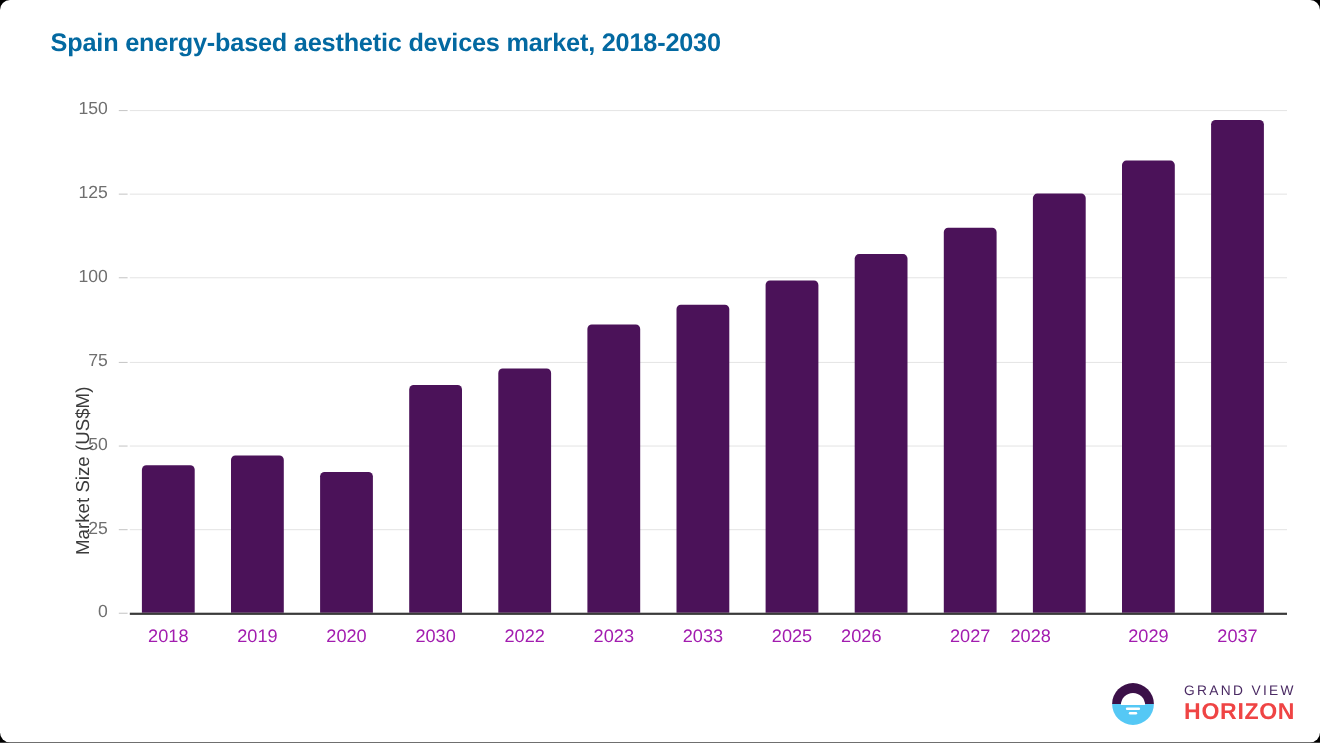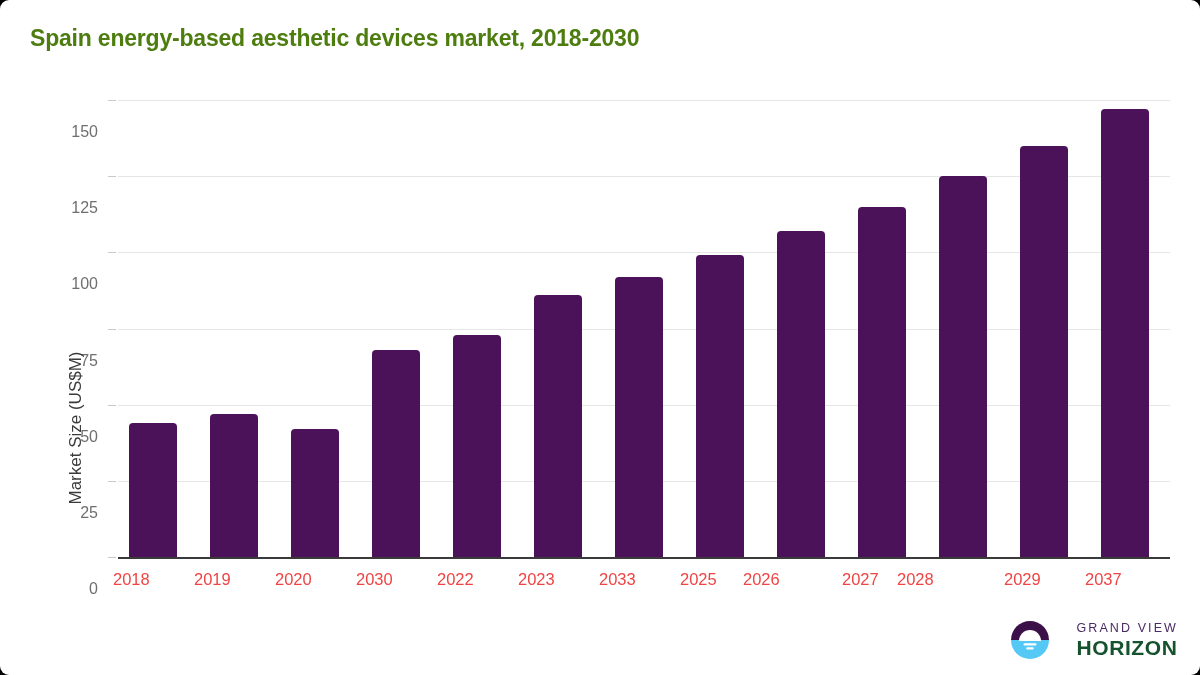--- a/index.html
+++ b/index.html
@@ -16,25 +16,25 @@
     width: 1200px;
     height: 675px;
     background: #ffffff;
     border-radius: 9px;
     overflow: hidden;
   }
 
   
   #chart-title {
     position: absolute;
-    left: 30px;
+    left: 46px;
     top: 25px;
     font-size: 23px;
     font-weight: bold;
-    color: #4d7c0f;
+    color: #0369a1;
     letter-spacing: -0.2px;
     white-space: nowrap;
   }
 
   
   #plot {
     position: absolute;
     left: 118px;
     top: 100px;
     width: 1052px;
@@ -57,21 +57,20 @@
     height: 2px;
     background: #3a3a3a;
   }
   .ytick-label {
     position: absolute;
     width: 60px;
     text-align: right;
     font-size: 16px;
     color: #6f6f6f;
     transform: translateY(-50%);
-    margin-top: 32px;
   }
   .ytick-mark {
     position: absolute;
     width: 8px;
     height: 1px;
     background: #c9c9c9;
   }
 
   
   #y-axis-title {
@@ -92,23 +91,23 @@
     background: #4b1259;
     border-top-left-radius: 4px;
     border-top-right-radius: 4px;
   }
 
   
   .xtick-label {
     position: absolute;
     top: 470px;
     width: 80px;
-    text-align: left;
+    text-align: center;
     font-size: 16.5px;
-    color: #ef4444;
+    color: #a21caf;
   }
 
   
   #source-url {
     position: absolute;
     left: 31px;
     top: 631px;
     font-size: 13px;
     color: #b2b2b2;
     white-space: nowrap;
@@ -126,21 +125,21 @@
   #logo-text { display: flex; flex-direction: column; line-height: 1; }
   #logo-line1 {
     font-size: 12.5px;
     letter-spacing: 2.1px;
     color: #4a2a63;
     font-weight: normal;
   }
   #logo-line2 {
     font-size: 21px;
     letter-spacing: 0.6px;
-    color: #14532d;
+    color: #ef4444;
     font-weight: bold;
     margin-top: 3px;
   }
 </style>
 </head>
 <body>
 
 <div id="card">
 
   <div id="chart-title">Spain energy-based aesthetic devices market, 2018-2030</div>

